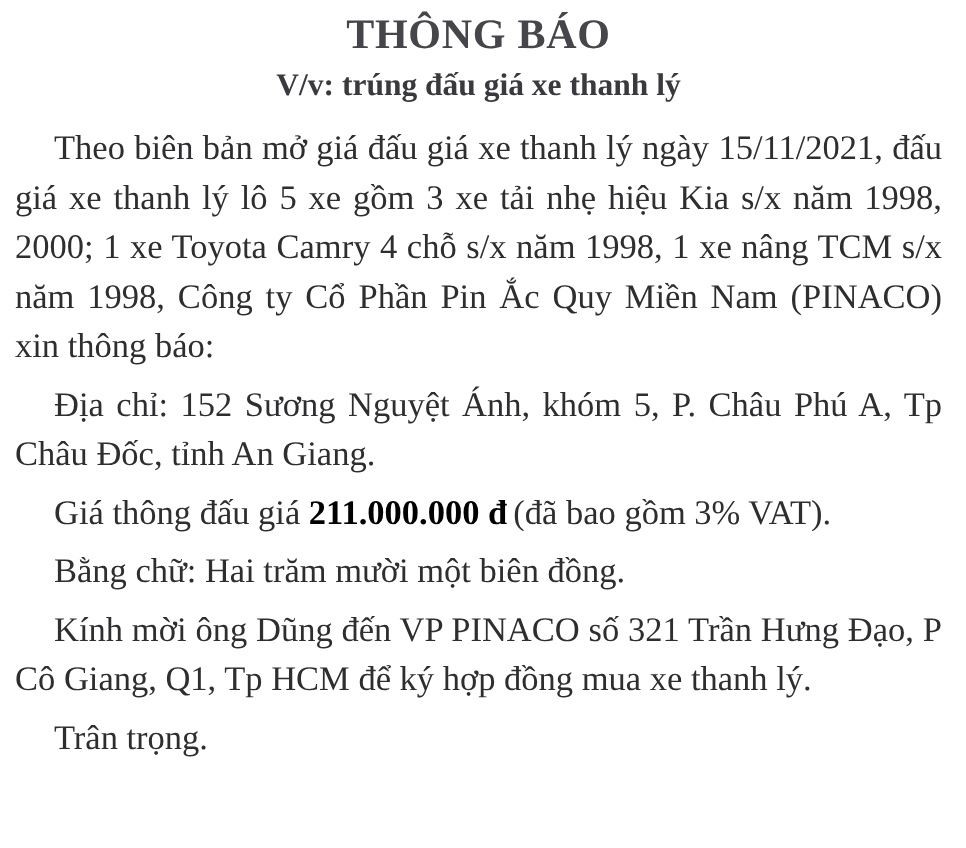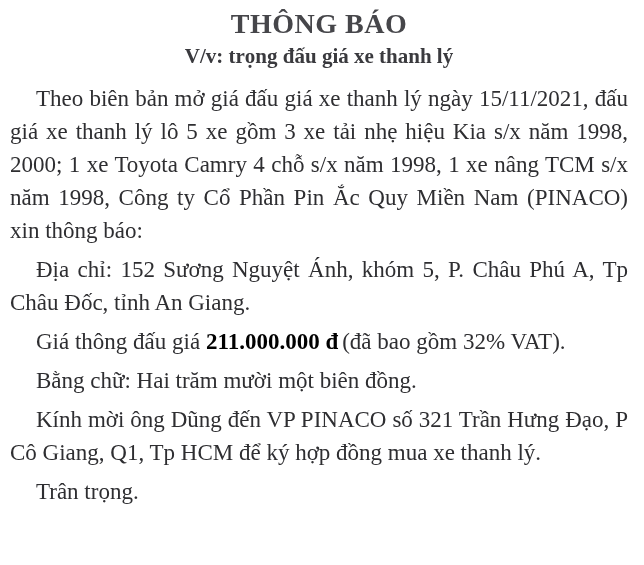--- a/index.html
+++ b/index.html
@@ -54,31 +54,31 @@
     margin-left: 4px;
   }
 </style>
 </head>
 <body>
 
 <div class="page">
 
   <h1 class="doc-title">THÔNG BÁO</h1>
 
-  <h2 class="doc-subtitle">V/v: trọng đấu giá xe thanh lý</h2>
+  <h2 class="doc-subtitle">V/v: trúng đấu giá xe thanh lý</h2>
 
   <div class="body-text">
 
     <p class="para">Theo biên bản mở giá đấu giá xe thanh lý ngày 15/11/2021, đấu giá xe thanh lý lô 5 xe gồm 3 xe tải nhẹ hiệu Kia s/x năm 1998, 2000; 1 xe Toyota Camry 4 chỗ s/x năm 1998, 1 xe nâng TCM s/x năm 1998, Công ty Cổ Phần Pin Ắc Quy Miền Nam (PINACO) xin thông báo:</p>
 
 
 
     <p class="para">Địa chỉ: 152 Sương Nguyệt Ánh, khóm 5, P. Châu Phú A, Tp Châu Đốc, tỉnh An Giang.</p>
 
-    <p class="para"><span>Giá thông đấu giá </span><strong>211.000.000 đ</strong><span class="price-suffix">(đã bao gồm 32% VAT).</span></p>
+    <p class="para"><span>Giá thông đấu giá </span><strong>211.000.000 đ</strong><span class="price-suffix">(đã bao gồm 3% VAT).</span></p>
 
     <p class="para">Bằng chữ: Hai trăm mười một biên đồng.</p>
 
     <p class="para">Kính mời ông Dũng đến VP PINACO số 321 Trần Hưng Đạo, P Cô Giang, Q1, Tp HCM để ký hợp đồng mua xe thanh lý.</p>
 
     <p class="para">Trân trọng.</p>
 
   </div>
 </div>
 

